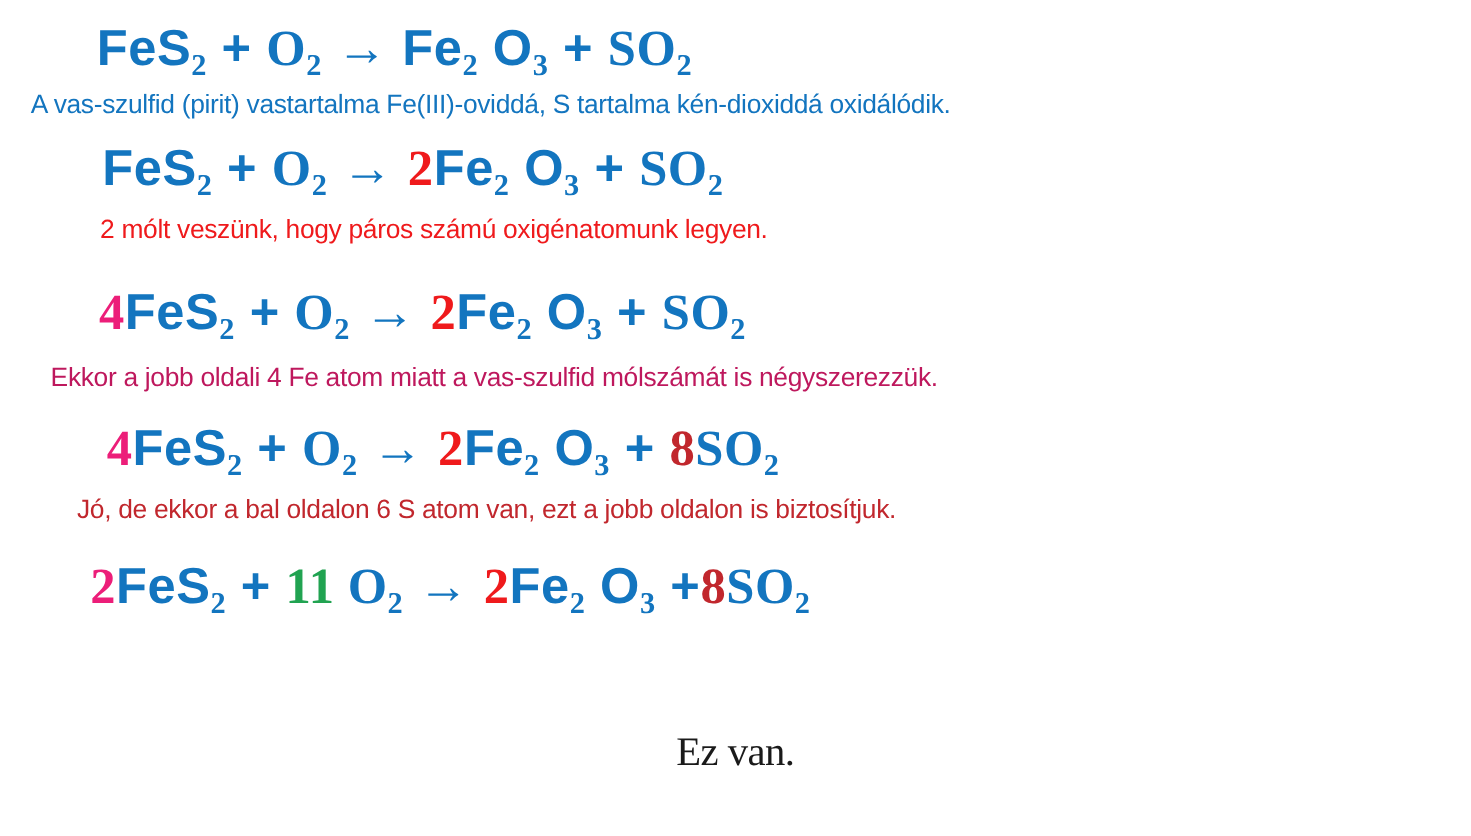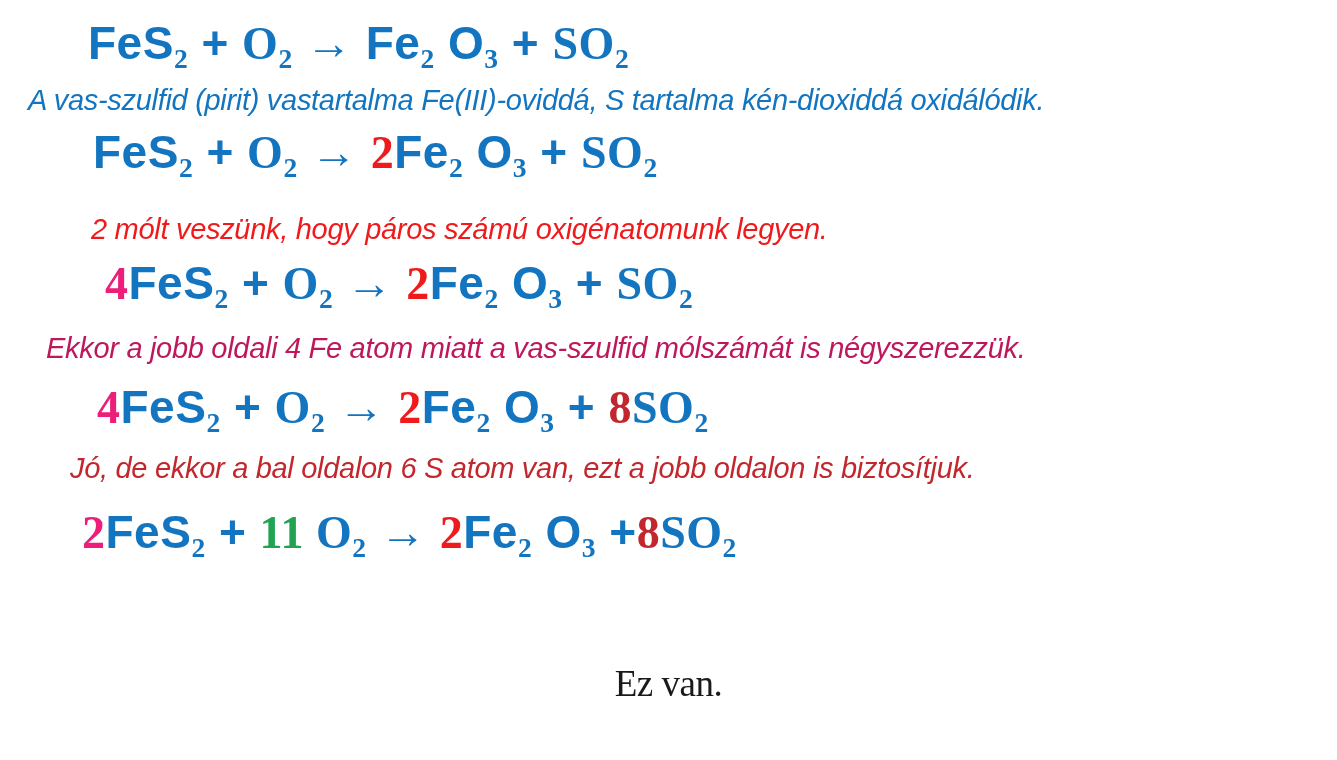--- a/index.html
+++ b/index.html
@@ -13,24 +13,23 @@
   .block{position:absolute;white-space:nowrap;}
   .equation{
     font-family:"Liberation Sans",sans-serif;
     font-weight:bold;
     font-size:46px;
     line-height:1;
     letter-spacing:0.5px;
   }
   .equation .serif{font-family:"Liberation Serif",serif;}
   .caption{
-    font-size:29px;
+    font-size:24px;
     line-height:1.45;
     letter-spacing:-0.3px;
-    font-style:italic;
   }
   .caption .serif{font-family:"Liberation Serif",serif;letter-spacing:0;}
   .note{
     font-family:"Liberation Serif",serif;
     font-size:37px;
     line-height:1.36;
     width:1337px;
     text-align:center;
     letter-spacing:-0.5px;
   }
@@ -48,24 +47,24 @@
   <div>
       <div class="block equation" style="top: 20px; left: 88px; color: rgb(19, 117, 191);">
         <div><span class="seg">FeS</span><span class="seg sub">2</span><span class="seg"> + </span><span class="seg serif">O</span><span class="seg sub">2</span><span class="seg">  → </span><span class="seg">Fe</span><span class="seg sub">2</span><span class="seg"> O</span><span class="seg sub">3</span><span class="seg"> + </span><span class="seg serif">SO</span><span class="seg sub">2</span></div>
       </div>
       <div class="block caption" style="top: 79px; left: 28px; color: rgb(19, 117, 191);">
         <div><span class="seg">A vas-szulfid (pirit) vastartalma Fe(III)-oviddá, S tartalma kén-dioxiddá oxidálódik.</span></div>
       </div>
       <div class="block equation" style="top: 129px; left: 93px; color: rgb(19, 117, 191);">
         <div><span class="seg">FeS</span><span class="seg sub">2</span><span class="seg"> + </span><span class="seg serif">O</span><span class="seg sub">2</span><span class="seg">  → </span><span class="seg serif" style="color: rgb(239, 26, 28);">2</span><span class="seg">Fe</span><span class="seg sub">2</span><span class="seg"> O</span><span class="seg sub">3</span><span class="seg"> + </span><span class="seg serif">SO</span><span class="seg sub">2</span></div>
       </div>
-      <div class="block caption" style="top: 192px; left: 91px; color: rgb(239, 26, 28); margin-top: 16px;">
+      <div class="block caption" style="top: 192px; left: 91px; color: rgb(239, 26, 28);">
         <div><span class="seg">2 mólt veszünk, hogy páros számú oxigénatomunk legyen.</span></div>
       </div>
-      <div class="block equation" style="top: 260px; left: 105px; color: rgb(19, 117, 191);">
+      <div class="block equation" style="top: 260px; left: 90px; color: rgb(19, 117, 191);">
         <div><span class="seg serif" style="color: rgb(236, 30, 121);">4</span><span class="seg">FeS</span><span class="seg sub">2</span><span class="seg"> + </span><span class="seg serif">O</span><span class="seg sub">2</span><span class="seg">  → </span><span class="seg serif" style="color: rgb(239, 26, 28);">2</span><span class="seg">Fe</span><span class="seg sub">2</span><span class="seg"> O</span><span class="seg sub">3</span><span class="seg"> + </span><span class="seg serif">SO</span><span class="seg sub">2</span></div>
       </div>
       <div class="block caption" style="top: 327px; left: 46px; color: #be185d;">
         <div><span class="seg">Ekkor a jobb oldali 4 Fe atom miatt a vas-szulfid mólszámát is négyszerezzük.</span></div>
       </div>
       <div class="block equation" style="top: 384px; left: 97px; color: rgb(19, 117, 191);">
         <div><span class="seg serif" style="color: rgb(236, 30, 121);">4</span><span class="seg">FeS</span><span class="seg sub">2</span><span class="seg"> + </span><span class="seg serif">O</span><span class="seg sub">2</span><span class="seg">  → </span><span class="seg serif" style="color: rgb(239, 26, 28);">2</span><span class="seg">Fe</span><span class="seg sub">2</span><span class="seg"> O</span><span class="seg sub">3</span><span class="seg"> + </span><span class="seg serif" style="color: rgb(193, 39, 45);">8</span><span class="seg serif">SO</span><span class="seg sub">2</span></div>
       </div>
       <div class="block caption" style="top: 447px; left: 70px; color: rgb(193, 39, 45);">
         <div><span class="seg">Jó, de ekkor a bal oldalon 6 S atom van, ezt a jobb oldalon is biztosítjuk.</span></div>

